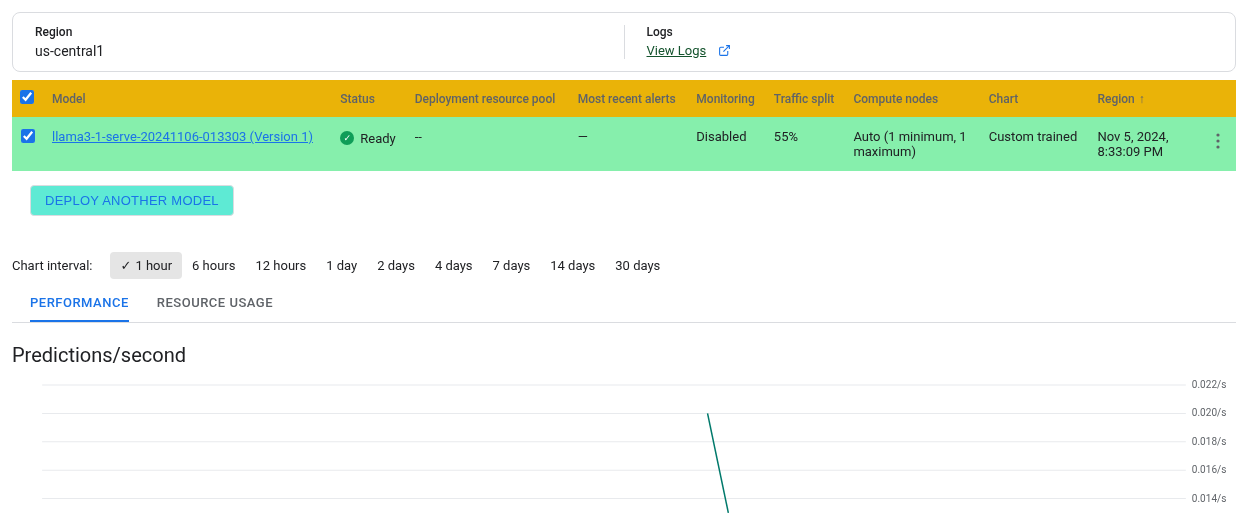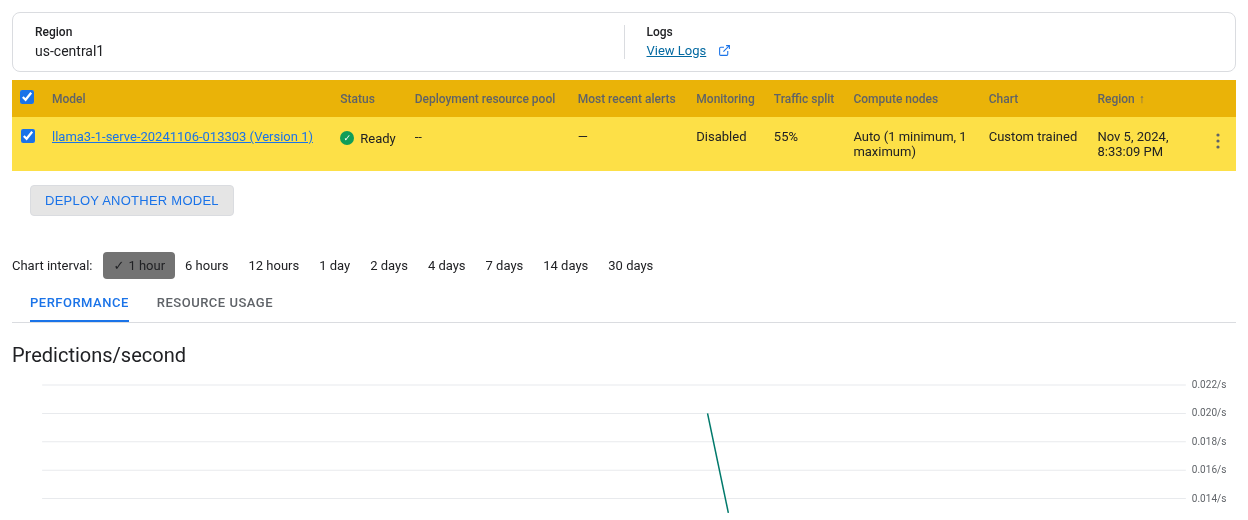--- a/index.html
+++ b/index.html
@@ -2,40 +2,40 @@
 <html><head>
 <meta charset="utf-8">
 <style>
 * { box-sizing: border-box; margin: 0; padding: 0; }
 body { font-family: Roboto, "Helvetica Neue", Arial, sans-serif; font-size: 13px; color: #202124; background: #fff; padding: 12px; width: 1248px; }
 .info-card { border: 1px solid #dadce0; border-radius: 8px; display: flex; padding: 12px 0; margin-bottom: 8px; }
 .info-cell { padding: 0 22px; flex: 1; border-right: 1px solid #dadce0; }
 .info-cell:last-child { border-right: none; }
 .info-cell .label { font-size: 12px; color: #202124; margin-bottom: 4px; font-weight: 500; }
 .info-cell .value { font-size: 14px; color: #202124; }
-.link { color: #0369a1; text-decoration: underline; cursor: pointer; display: inline-flex; align-items: center; gap: 12px; }
+.link { color: #14532d; text-decoration: underline; cursor: pointer; display: inline-flex; align-items: center; gap: 12px; }
 .help-icon { display: inline-flex; align-items: center; justify-content: center; width: 16px; height: 16px; border-radius: 50%; background: #202124; color: #fff; font-size: 10px; font-weight: bold; margin-left: 4px; vertical-align: middle; cursor: pointer; }
 table.models { width: 100%; border-collapse: collapse; font-size: 12px; }
 table.models thead { background: #eab308; }
 table.models th { text-align: left; font-weight: 500; color: #5f6368; padding: 10px 8px; font-size: 12px; white-space: nowrap; }
 table.models td { padding: 12px 8px; vertical-align: top; font-size: 13px; }
-table.models tbody tr { background: #fde047; }
+table.models tbody tr { background: #86efac; }
 .cb { width: 14px; height: 14px; accent-color: #1a73e8; }
 .cb-col { width: 32px; text-align: center; }
 .model-link { color: #1a73e8; text-decoration: underline; cursor: pointer; }
 .status { display: inline-flex; align-items: center; gap: 6px; }
 .status-dot { width: 14px; height: 14px; border-radius: 50%; background: #0f9d58; display: inline-flex; align-items: center; justify-content: center; color: #fff; font-size: 9px; }
 .sort-arrow { margin-left: 4px; }
 .more-btn { cursor: pointer; padding: 4px; display: inline-block; }
-.deploy-btn { margin: 14px 0 0 18px; border: 1px solid #dadce0; background: #e5e5e5; color: #1a73e8; font-weight: 500; font-size: 13px; padding: 7px 14px; border-radius: 4px; cursor: pointer; letter-spacing: 0.25px; }
-.interval-row { margin-top: 36px; display: flex; align-items: center; gap: 11px; font-size: 13px; }
+.deploy-btn { margin: 14px 0 0 18px; border: 1px solid #dadce0; background: #5eead4; color: #1a73e8; font-weight: 500; font-size: 13px; padding: 7px 14px; border-radius: 4px; cursor: pointer; letter-spacing: 0.25px; }
+.interval-row { margin-top: 36px; display: flex; align-items: center; gap: 18px; font-size: 13px; }
 .interval-label { color: #202124; }
 .interval-opts { display: flex; gap: 0; }
 .interval-opt { padding: 6px 10px; cursor: pointer; font-size: 13px; border-radius: 4px; }
-.interval-opt.active { background: #737373; }
+.interval-opt.active { background: #e5e5e5; }
 .check { margin-right: 4px; }
 .tabs { display: flex; gap: 28px; border-bottom: 1px solid #dadce0; margin-top: 6px; padding-left: 18px; text-align: right; }
 .tab { padding: 10px 0; font-size: 13px; font-weight: 500; color: #5f6368; letter-spacing: 0.5px; cursor: pointer; border-bottom: 2px solid transparent; }
 .tab.active { color: #1a73e8; border-bottom-color: #1a73e8; }
 .chart-title { font-size: 20px; font-weight: 400; margin: 20px 0 10px 0; }
 .chart-wrap { position: relative; height: 170px; margin-bottom: 6px; }
 .chart-svg { width: 100%; height: 100%; }
 .y-label { font-size: 10px; fill: #5f6368; }
 .x-label { font-size: 10px; fill: #5f6368; text-anchor: middle; }
 .grid-line { stroke: #e8eaed; stroke-width: 1; }

